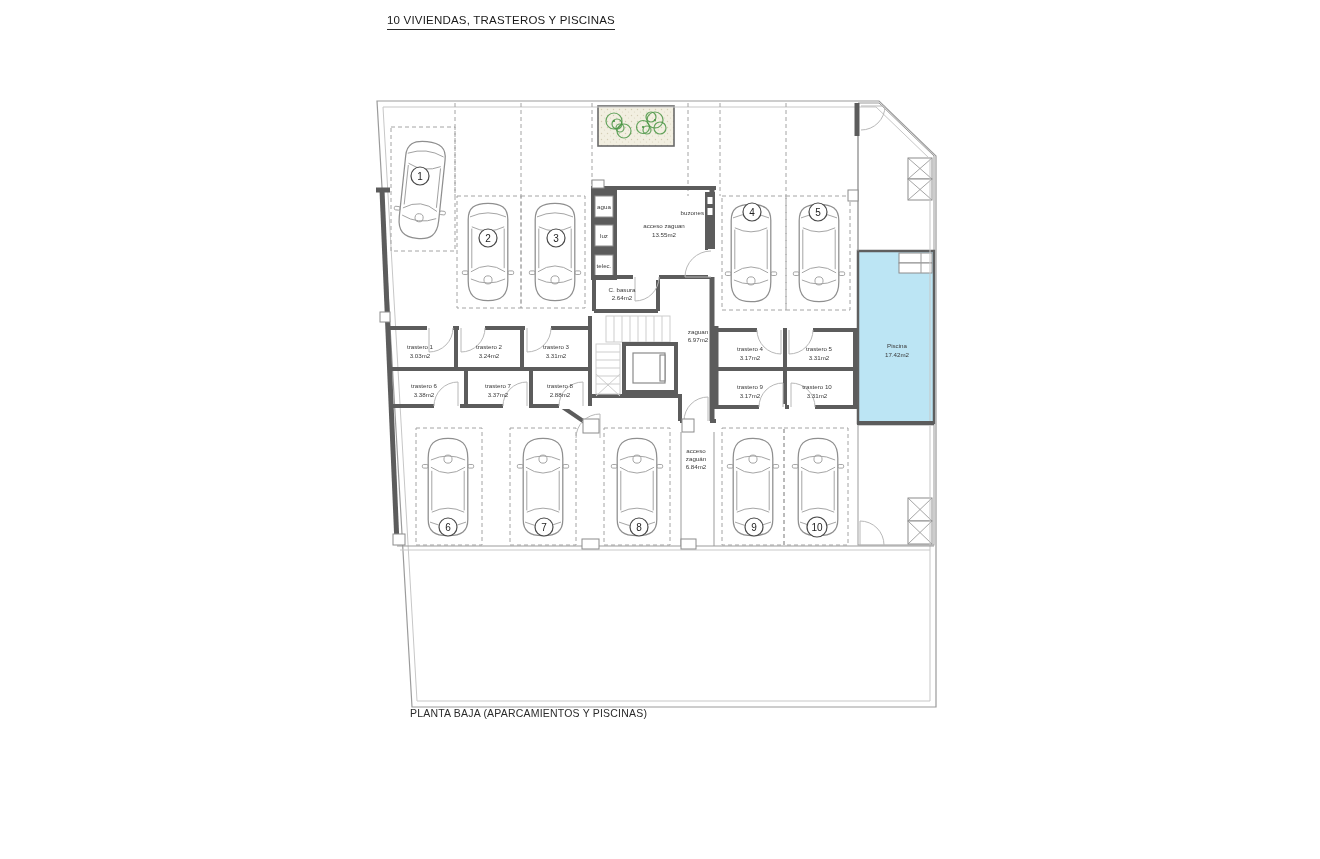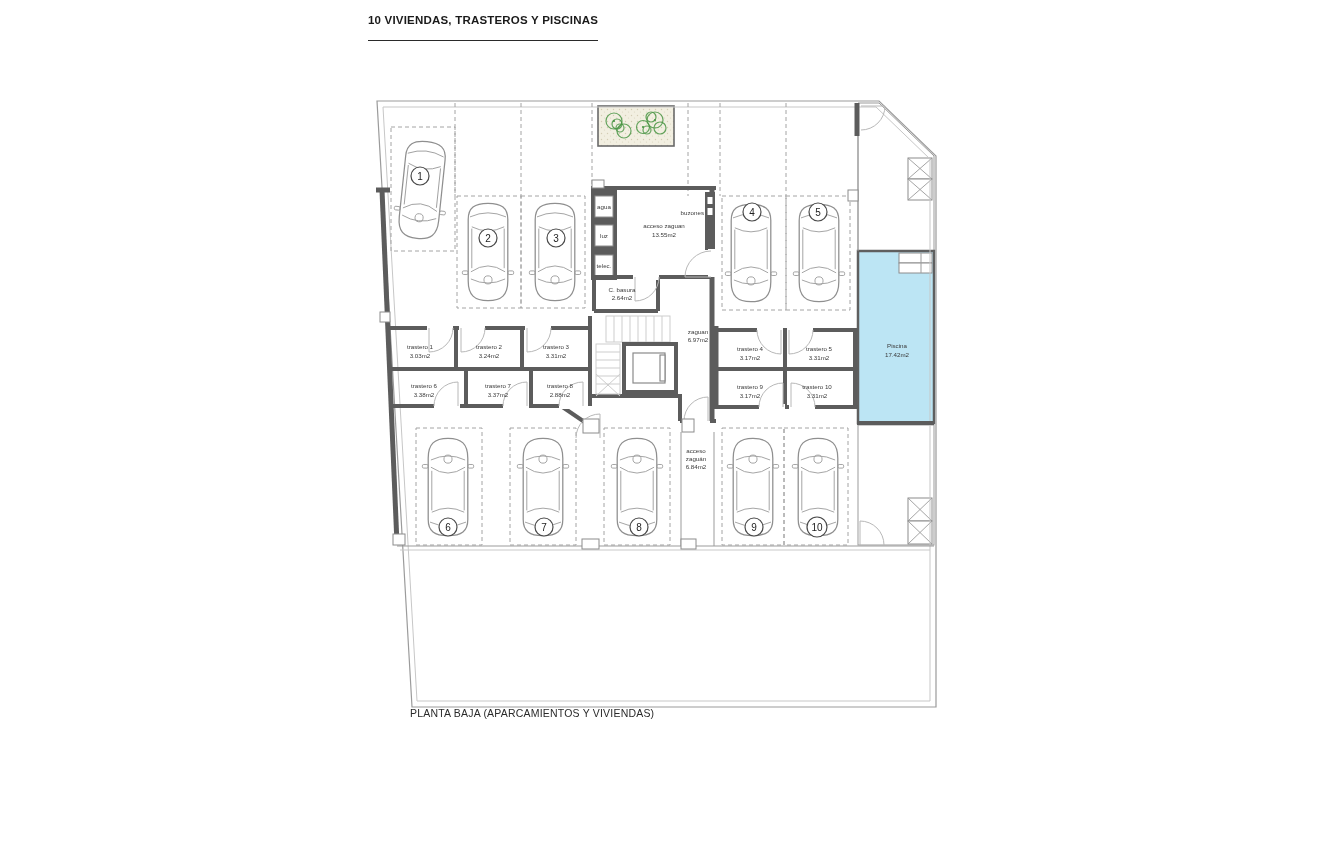--- a/index.html
+++ b/index.html
@@ -1,20 +1,20 @@
 <!DOCTYPE html>
 <html style="--wall: #5c5c5c; --pool_water: #bce5f4; --garden_green: #e4eed6; --terrace_beige: #f2efe1; --plant_green: #4a9544; --line_gray: #9b9b9b;"><head>
 <meta charset="utf-8">
 <style>
   html,body{margin:0;padding:0;background:#fff;}
   body{position:relative;width:1320px;height:859px;overflow:hidden;
        font-family:"Liberation Sans",sans-serif;color:#222;}
-  .title{position:absolute;left:368px;top:14px;font-size:11.5px;font-weight:bold;
+  .title{position:absolute;left:387px;top:14px;font-size:11.5px;font-weight:normal;
          letter-spacing:.2px;color:#1a1a1a;border-bottom:1.6px solid #2a2a2a;
-         padding-bottom:14px;display:inline-block;}
+         padding-bottom:3px;display:inline-block;}
   .caption{position:absolute;left:410px;top:707px;font-size:10.5px;color:#2a2a2a;
            letter-spacing:.2px;}
   svg.plan{position:absolute;left:370px;top:95px;}
   
   .bnd{stroke:var(--line_gray,#9b9b9b);stroke-width:1.2;fill:none;}
   .bnd2{stroke:#c7c7c7;stroke-width:1;fill:none;}
   .wall{stroke:var(--wall,#5c5c5c);stroke-width:4;fill:none;}
   .wall5{stroke:var(--wall,#5c5c5c);stroke-width:5;fill:none;}
   .wallF{fill:var(--wall,#5c5c5c);stroke:none;}
   .thin{stroke:#9b9b9b;stroke-width:1;fill:none;}
@@ -407,13 +407,13 @@
         <text class="t6" x="750" y="389">trastero 9</text>
         <text class="t6" x="750" y="398">3.17m2</text>
       </g>
     <g>
         <text class="t6" x="817" y="389">trastero 10</text>
         <text class="t6" x="817" y="398">3.31m2</text>
       </g>
   </g>
 </svg>
 
-<div class="caption">PLANTA BAJA (APARCAMIENTOS Y VIVIENDAS)</div>
+<div class="caption">PLANTA BAJA (APARCAMIENTOS Y PISCINAS)</div>
 
 </body></html>

